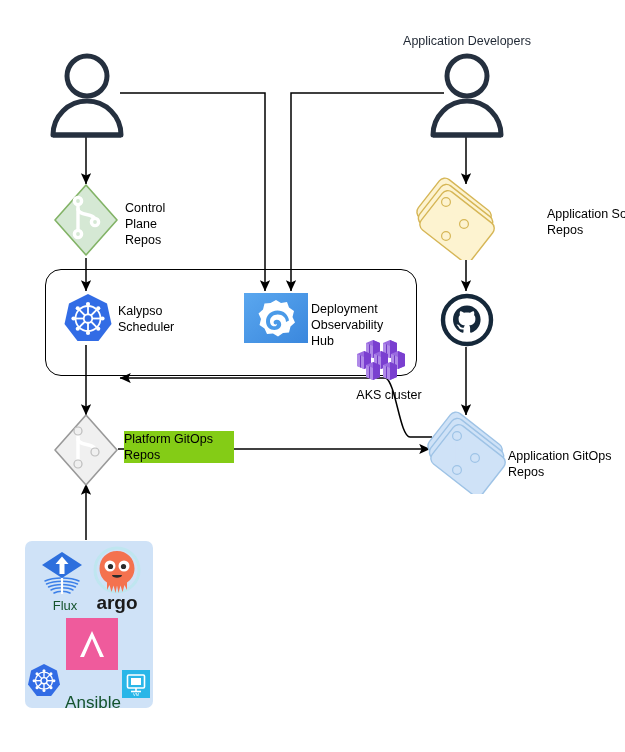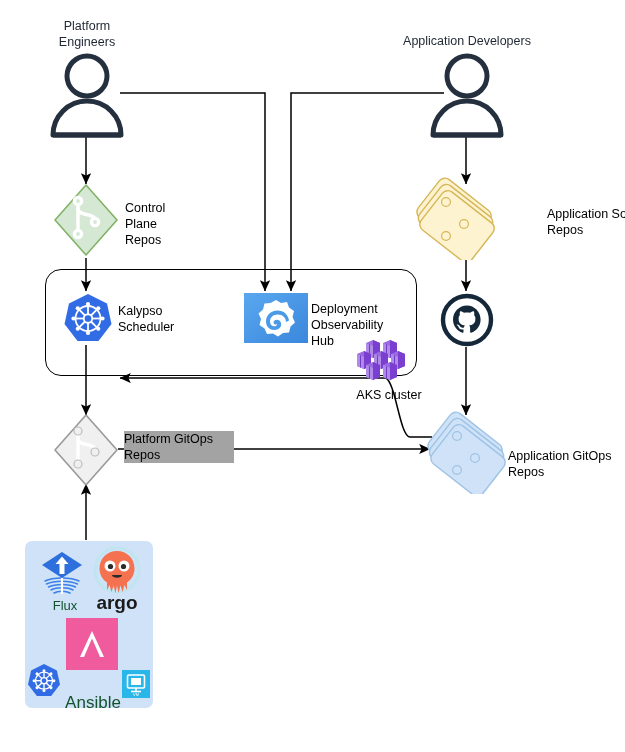--- a/index.html
+++ b/index.html
@@ -112,22 +112,20 @@
 
   <div class="roundbox" style="left:45px; top:269px; width:372px; height:107px;"></div>
 
   <div class="node" style="left:48px; top:52px; width:78px; height:86px;">
     <svg width="78" height="86" viewBox="0 0 78 86">
       <circle cx="39" cy="24" r="20" fill="none" stroke="#25303f" stroke-width="5"></circle>
       <path d="M5,83 A34,34 0 0 1 73,83 Z" fill="none" stroke="#25303f" stroke-width="5" stroke-linejoin="round"></path>
       <line x1="5" y1="83" x2="73" y2="83" stroke="#25303f" stroke-width="5"></line>
     </svg>
   </div>
-  <div class="lbl-top" style="left:36px; top:18px; width:102px;">Platform
-Engineers</div>
 
   <div class="node" style="left:428px; top:52px; width:78px; height:86px;">
     <svg width="78" height="86" viewBox="0 0 78 86">
       <circle cx="39" cy="24" r="20" fill="none" stroke="#25303f" stroke-width="5"></circle>
       <path d="M5,83 A34,34 0 0 1 73,83 Z" fill="none" stroke="#25303f" stroke-width="5" stroke-linejoin="round"></path>
       <line x1="5" y1="83" x2="73" y2="83" stroke="#25303f" stroke-width="5"></line>
     </svg>
   </div>
   <div class="lbl-top" style="left:385px; top:33px; width:164px;">Application Developers</div>
 
@@ -297,21 +295,21 @@
         <line x1="26" y1="21" x2="26" y2="49"></line>
         <path d="M26,27 C26,34 43,31 43,38"></path>
       </g>
       <g stroke="#bdbdbd" stroke-width="1.2" fill="#f0f0f0">
         <circle cx="26" cy="19" r="4"></circle>
         <circle cx="26" cy="52" r="4"></circle>
         <circle cx="43" cy="40" r="4"></circle>
       </g>
     </svg>
   </div>
-  <div class="lbl" style="left:124px; top:431px; width:110px; background:#a3a3a3;">Platform GitOps
+  <div class="lbl" style="left:124px; top:431px; width:110px; background:#84cc16;">Platform GitOps
 Repos</div>
 
   <div class="stack-wrap" style="left:425px; top:410px; width:84px; height:84px;">
     <svg width="84" height="84" viewBox="0 0 84 84">
       <g transform="rotate(38 42 42)">
         <rect x="6" y="16" width="64" height="48" rx="7" fill="#cfe2f7" stroke="#9ec3e6" stroke-width="1.4"></rect>
         <rect x="11" y="20" width="64" height="48" rx="7" fill="#cfe2f7" stroke="#9ec3e6" stroke-width="1.4"></rect>
         <rect x="16" y="24" width="64" height="48" rx="7" fill="#cfe2f7" stroke="#9ec3e6" stroke-width="1.4"></rect>
       </g>
       <g stroke="#cfe2f7" stroke-width="3.2" fill="none" stroke-linecap="round">

